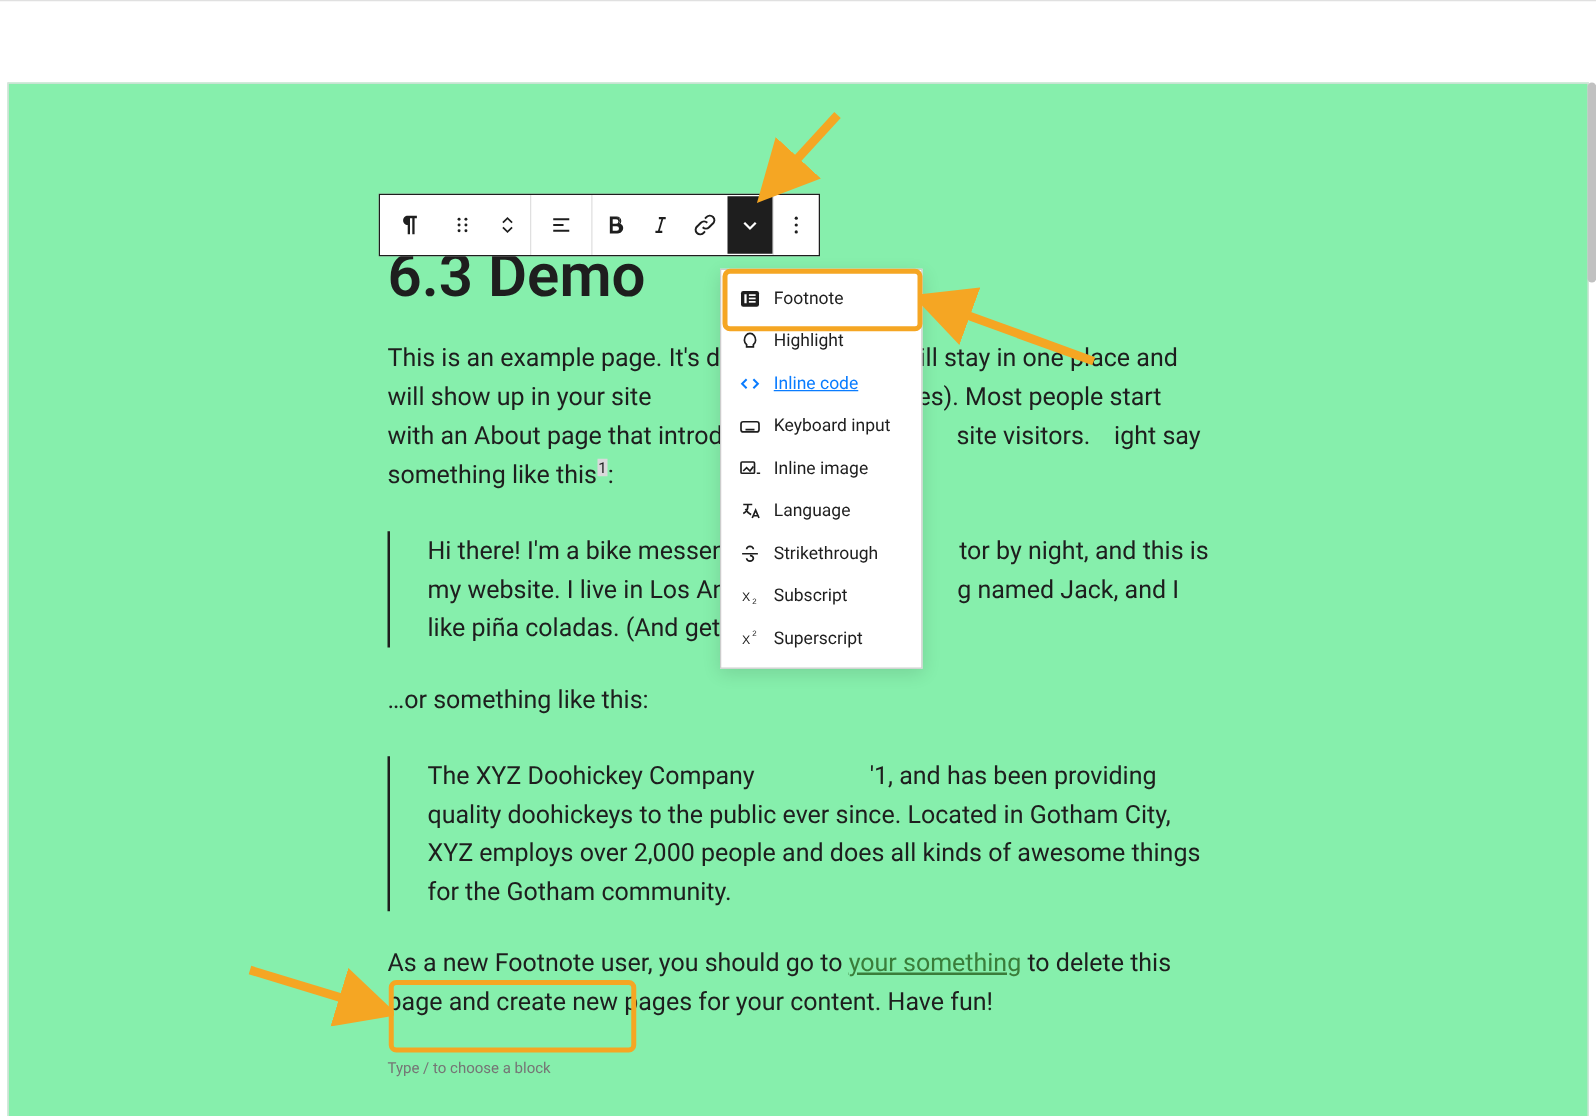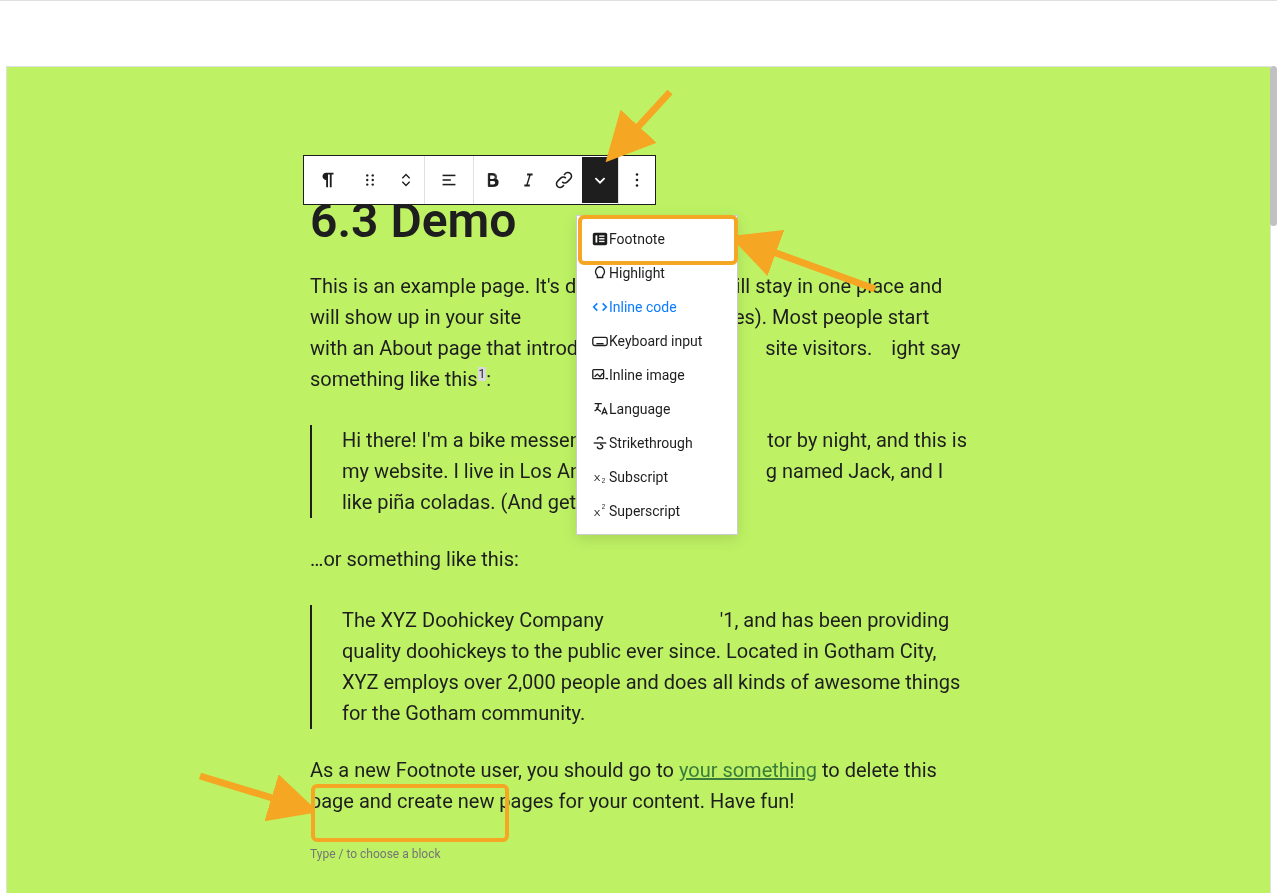--- a/index.html
+++ b/index.html
@@ -1,41 +1,41 @@
 <!DOCTYPE html>
 <html><head>
 <meta charset="utf-8">
 <style>
   html,body{margin:0;padding:0;font-family:-apple-system,BlinkMacSystemFont,"Segoe UI",Roboto,Helvetica,Arial,sans-serif;color:#1e1e1e;background:#fff;}
   .viewport{width:1277px;height:893px;position:relative;overflow:hidden;border-top:1px solid #e0e0e0;}
-  .canvas-wrap{position:absolute;left:6px;top:65px;right:6px;bottom:0;border:1px solid #e0e0e0;border-bottom:none;background:#bef264;}
+  .canvas-wrap{position:absolute;left:6px;top:65px;right:6px;bottom:0;border:1px solid #e0e0e0;border-bottom:none;background:#86efac;}
   .scrollbar{position:absolute;right:0;top:65px;width:7px;height:160px;background:#c1c1c1;border-radius:4px;}
   .content{position:absolute;left:303px;top:0;width:660px;}
   .title{font-size:48px;font-weight:600;margin-top:130px;line-height:1;}
   .para{font-size:20px;line-height:1.55;margin-top:26px;}
   .blockquote{border-left:2px solid #1e1e1e;padding:0 0 0 30px;margin-top:30px;font-size:20px;line-height:1.55;}
   .sup{font-size:12px;vertical-align:super;background:#d9d9db;padding:0 1px;}
   .link{color:#3a7d3a;text-decoration:underline;}
   .placeholder{color:#757575;font-size:12px;margin-top:30px;}
 
   
   .toolbar{position:absolute;left:303px;top:154px;display:flex;height:48px;background:#fff;border:1px solid #1e1e1e;z-index:5;}
   .toolbar .grp{display:flex;align-items:center;border-right:1px solid #e0e0e0;}
   .toolbar .grp:last-child{border-right:none;}
   .tb-btn{width:48px;height:46px;display:flex;align-items:center;justify-content:center;cursor:pointer;}
   .tb-btn.narrow{width:36px;}
   .tb-btn.active{background:#1e1e1e;color:#fff;}
   .tb-btn svg{width:22px;height:22px;}
 
   
   .dropdown{position:absolute;left:576px;top:214px;width:160px;background:#fff;border:1px solid #ccc;box-shadow:0 4px 14px rgba(0,0,0,0.12);z-index:6;padding:6px 0;}
-  .dd-item{display:flex;align-items:center;padding:8px 14px;font-size:14px;cursor:pointer;}
+  .dd-item{display:flex;align-items:center;gap:10px;padding:8px 14px;font-size:14px;cursor:pointer;}
   .dd-item .ico{width:18px;height:18px;display:flex;align-items:center;justify-content:center;}
   .dd-item .ico svg{width:18px;height:18px;}
-  .dd-item.inline-code{color:#0a7cff;}
+  .dd-item.inline-code{color:#0a7cff;text-decoration:underline;}
 
   
   .hl-box{position:absolute;border:4px solid #f5a623;border-radius:6px;z-index:7;pointer-events:none;}
 
   
   .arrow{position:absolute;z-index:8;pointer-events:none;}
 </style>
 </head>
 <body>
 
@@ -52,21 +52,21 @@
         <span style="margin-left:14px">ight say something like this</span><span class="sup">1</span><span>:</span>
       </div>
 
       <div class="blockquote">
         <span>Hi there! I'm a bike messenger</span><span style="margin-left:158px">tor by night, and this is my website. I live in Los Angel</span><span style="margin-left:158px">g named Jack, and I like piña coladas. (And gettin' cau</span>
       </div>
 
       <div class="para">…or something like this:</div>
 
       <div class="blockquote">
-        <span>The XYZ Doohickey Company</span><span style="margin-left:116px">'1, and has been providing quality doohickeys to the public ever since. Located in Gotham City, XYZ employs over 2,000 people and does all kinds of awesome things for the Gotham community.</span>
+        <span>The XYZ Doohickey Company</span><span style="margin-left:92px">'1, and has been providing quality doohickeys to the public ever since. Located in Gotham City, XYZ employs over 2,000 people and does all kinds of awesome things for the Gotham community.</span>
       </div>
 
       <div class="para">
         <span>As a new Footnote user, you should go to </span><a class="link" href="#">your something</a><span> to delete this page and create new pages for your content. Have fun!</span>
       </div>
 
       <div class="placeholder">Type / to choose a block</div>
 
     </div>
 

